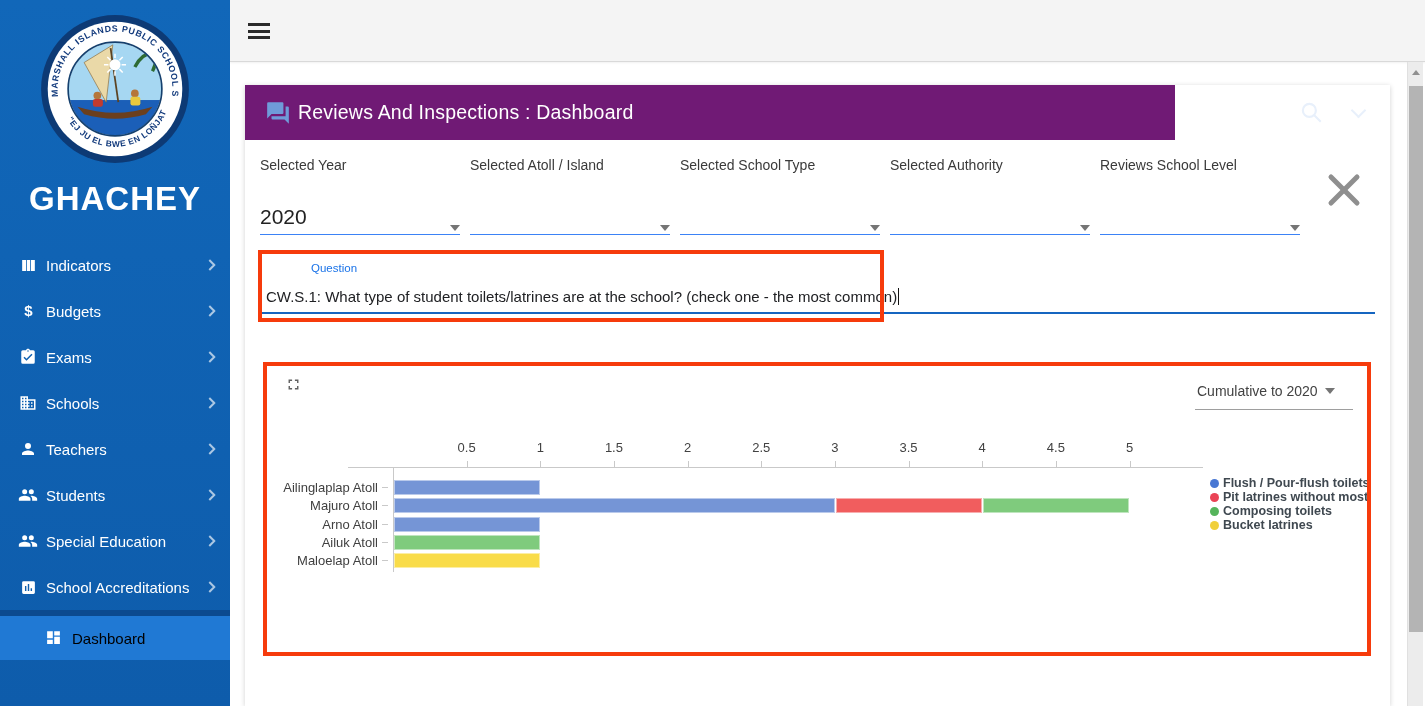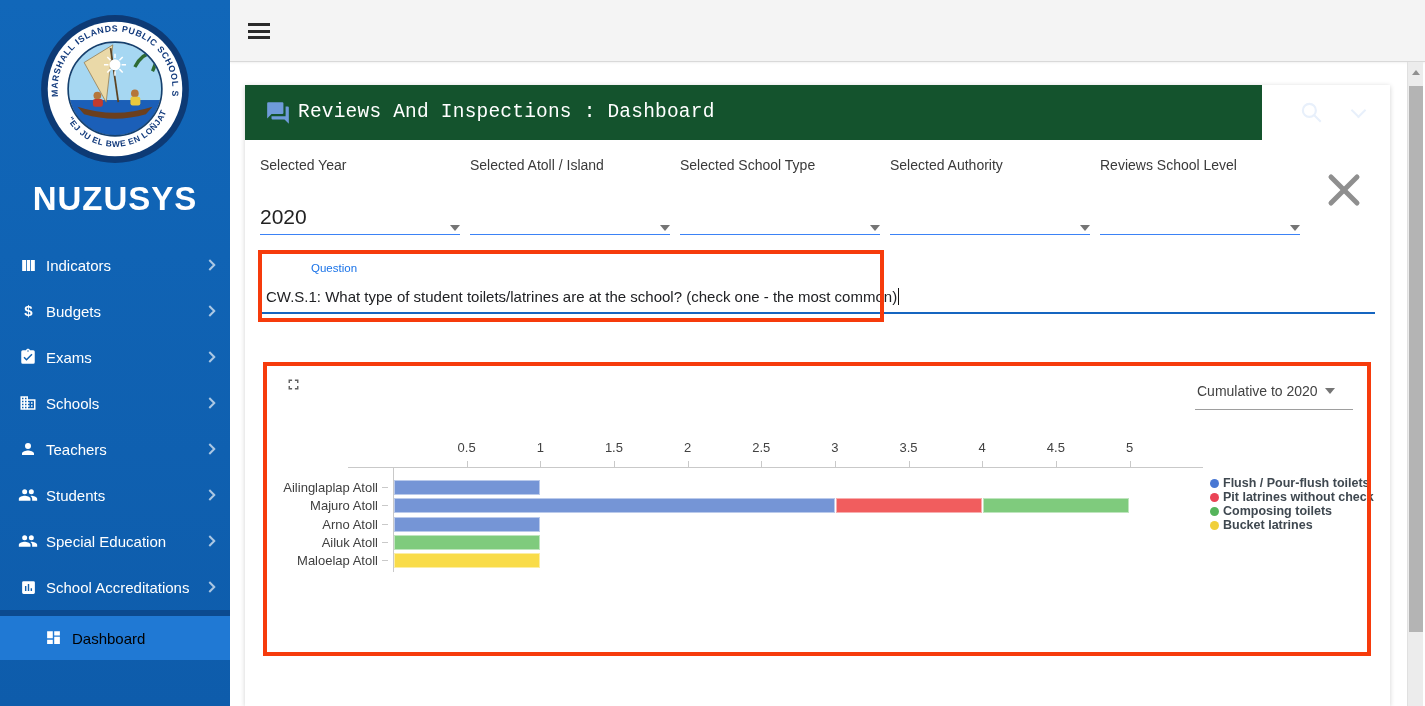--- a/index.html
+++ b/index.html
@@ -32,21 +32,21 @@
   #topbar { position:absolute; left:230px; top:0; width:1195px; height:62px; background:#f4f4f4;
     border-bottom:1px solid #d9d9d9; box-shadow:0 1px 2px rgba(0,0,0,.06); z-index:4; }
   #hamburger { position:absolute; left:18px; top:23px; width:22px; height:16px; cursor:pointer; }
   #hamburger span { display:block; height:3px; background:#2a2a2a; margin-bottom:3.5px; }
   #user { position:absolute; right:17px; top:18px; display:flex; align-items:center; cursor:pointer; }
   #user .email { margin-left:8px; font-size:14.5px; font-weight:600; color:#373737; letter-spacing:.2px; }
 
   
   #card { position:absolute; left:245px; top:85px; width:1145px; height:621px; background:#fff;
     box-shadow:0 1px 5px rgba(0,0,0,.18); z-index:2; }
-  #cheader { position:absolute; left:0; top:0; width:1017px; height:55px; background:#14532d;font-family:Liberation Mono, monospace; }
+  #cheader { position:absolute; left:0; top:0; width:930px; height:55px; background:#701a75; }
   #cheader .title { position:absolute; left:53px; top:16px; color:#fff; font-size:19.5px; letter-spacing:.2px; }
   #chat-ic { position:absolute; left:20px; top:15px; }
   #hsearch { position:absolute; left:1053px; top:14px; cursor:pointer; }
   #hchev { position:absolute; left:1108px; top:20px; width:11px; height:11px;
     border-right:2px solid #e8f0fb; border-bottom:2px solid #e8f0fb; transform:rotate(45deg); cursor:pointer; }
 
   
   .fcol { position:absolute; width:200px; }
   .fcol .flabel { position:absolute; left:0; top:0; font-size:14px; color:#3a3a3a; white-space:nowrap; }
   .fcol .fval { position:absolute; left:0; top:48px; width:200px; height:30px; font-size:21px; color:#222;
@@ -135,21 +135,21 @@
         </g>
         <circle cx="68" cy="68" r="42.5" fill="none" stroke="#15406e" stroke-width="1.5"></circle>
         <text font-family="Liberation Sans, DejaVu Sans, sans-serif" font-size="8" font-weight="bold" fill="#123a7c" letter-spacing="0.6">
           <textPath href="#tp" startOffset="2">MARSHALL ISLANDS PUBLIC SCHOOL SYSTEM</textPath>
         </text>
         <text font-family="Liberation Sans, DejaVu Sans, sans-serif" font-size="7.6" font-weight="bold" fill="#123a7c" letter-spacing="0.5">
           <textPath href="#bp" startOffset="6">"EJ JU EL BWE EN LOÑJAT"</textPath>
         </text>
       </svg>
     </div>
-    <div id="app-name">NUZUSYS</div>
+    <div id="app-name">GHACHEY</div>
     <div id="menu">
         <div class="mi">
           <span class="ic">
             <svg width="19" height="19" viewBox="0 0 24 24" fill="#fff">
               <path d="M4 5h5v14H4zM10 5h4v14h-4zM15 5h5v14h-5z"></path>
             </svg>
           </span>
           <span class="lbl">Indicators</span>
           <span class="chev"></span>
         </div>
@@ -311,21 +311,21 @@
           <div class="bar" style="left: 127px; top: 168.9px; width: 146.3px; background: rgb(127, 203, 125);"></div>
           <div class="bar" style="left: 127px; top: 187.2px; width: 146.3px; background: rgb(249, 220, 73);"></div>
         </div>
       <div id="legend">
           <div class="leg" style="top: 110px;">
             <span class="dot" style="background: rgb(72, 119, 211);"></span>
             <span class="ltext">Flush / Pour-flush toilets</span>
           </div>
           <div class="leg" style="top: 124px;">
             <span class="dot" style="background: rgb(234, 67, 85);"></span>
-            <span class="ltext">Pit latrines without check</span>
+            <span class="ltext">Pit latrines without most</span>
           </div>
           <div class="leg" style="top: 138px;">
             <span class="dot" style="background: rgb(85, 180, 91);"></span>
             <span class="ltext">Composing toilets</span>
           </div>
           <div class="leg" style="top: 152px;">
             <span class="dot" style="background: rgb(240, 208, 60);"></span>
             <span class="ltext">Bucket latrines</span>
           </div>
         </div>

